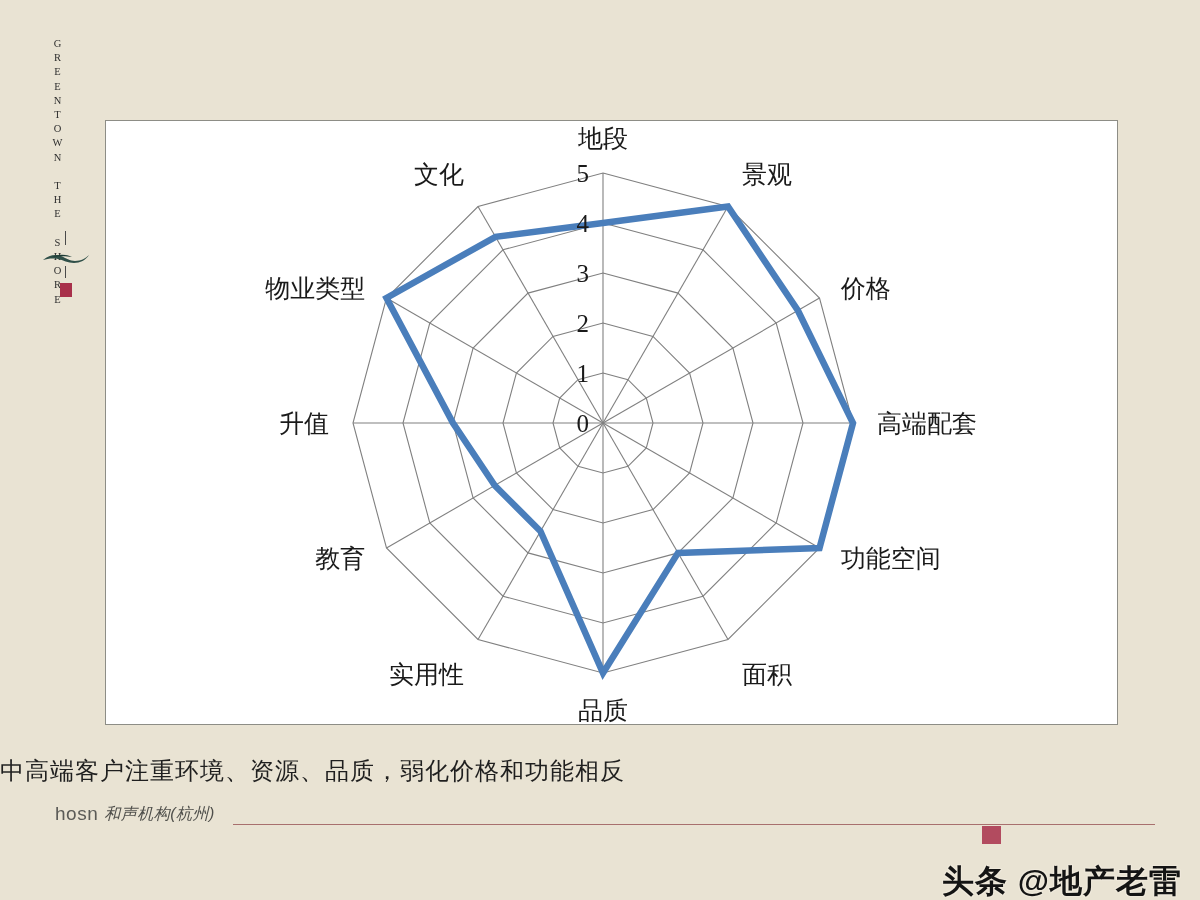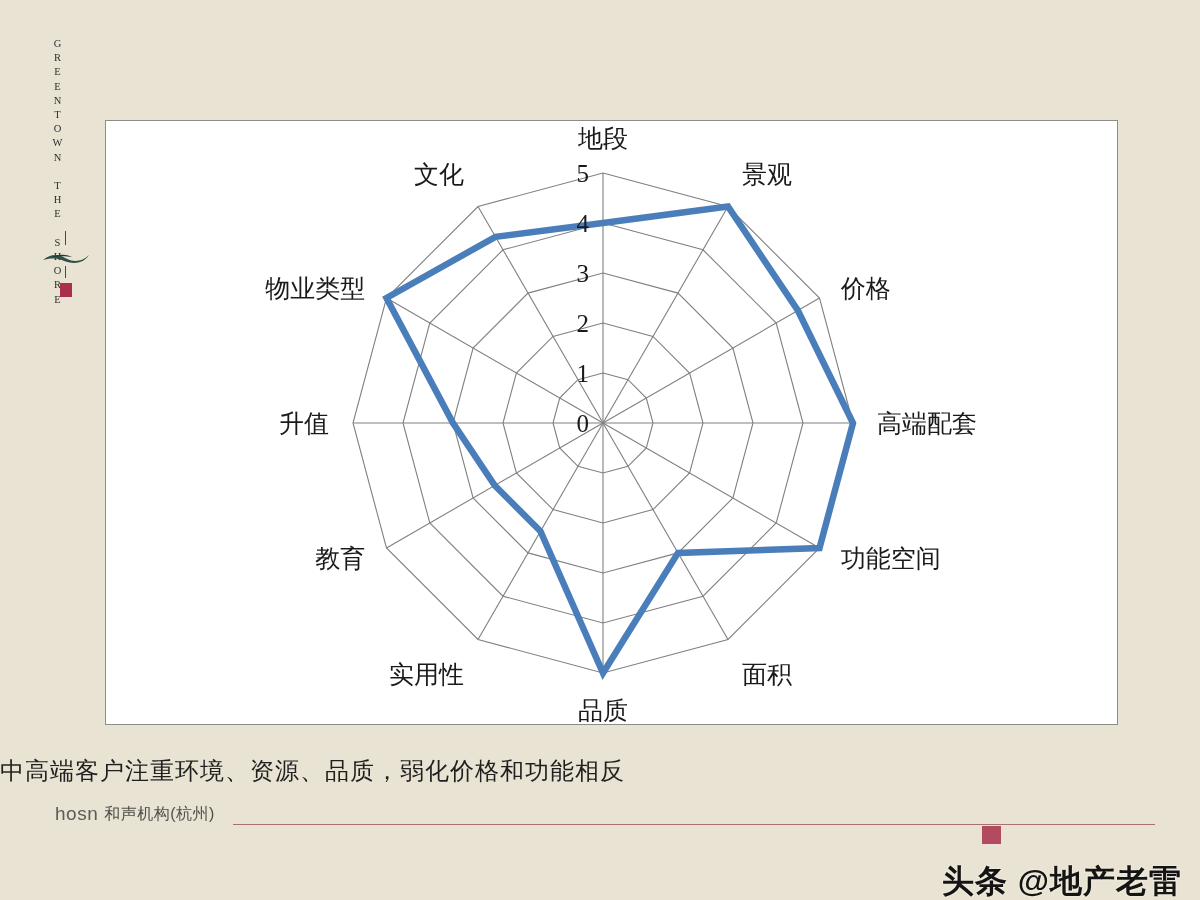--- a/index.html
+++ b/index.html
@@ -132,20 +132,21 @@
     font-size: 19px;
     color: #5b5b57;
     letter-spacing: 0.5px;
   }
   #footer-logo-text {
     font-family: "Liberation Sans", sans-serif;
     font-size: 16px;
     color: #4f4f4b;
     margin-left: 6px;
     letter-spacing: 0.5px;
+    font-style: italic;
   }
   #footer-rule {
     flex: 1;
     height: 1px;
     background: #a8706e;
     margin-left: 18px;
   }
 
   
   #watermark {

